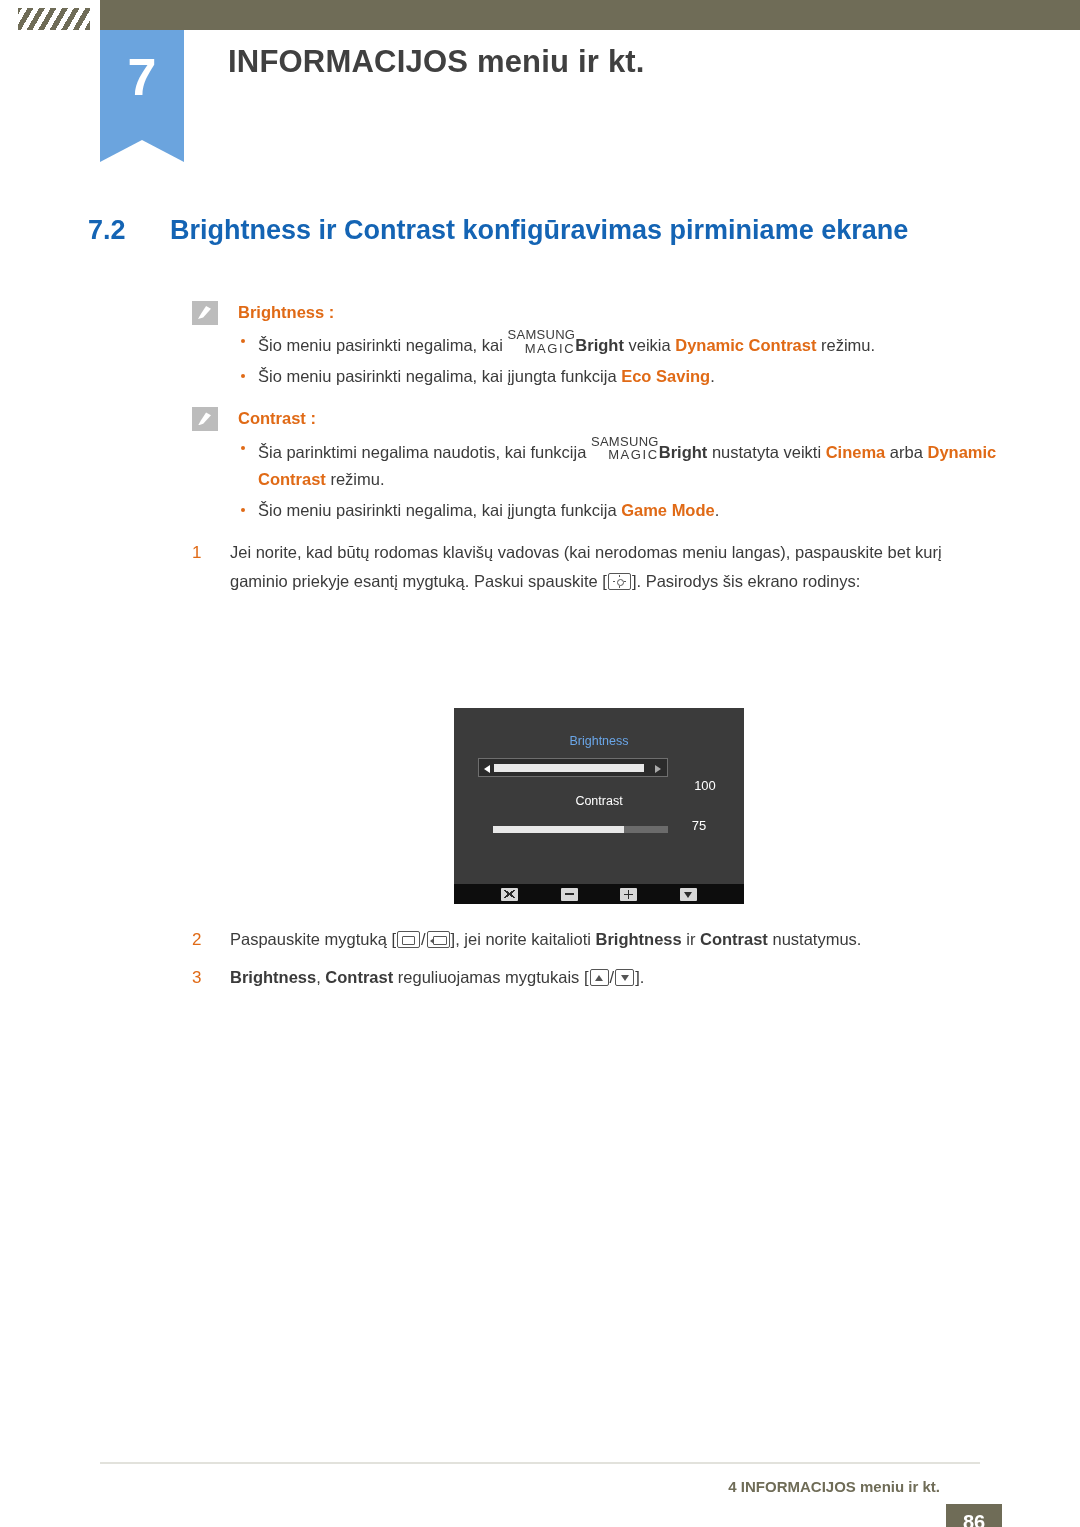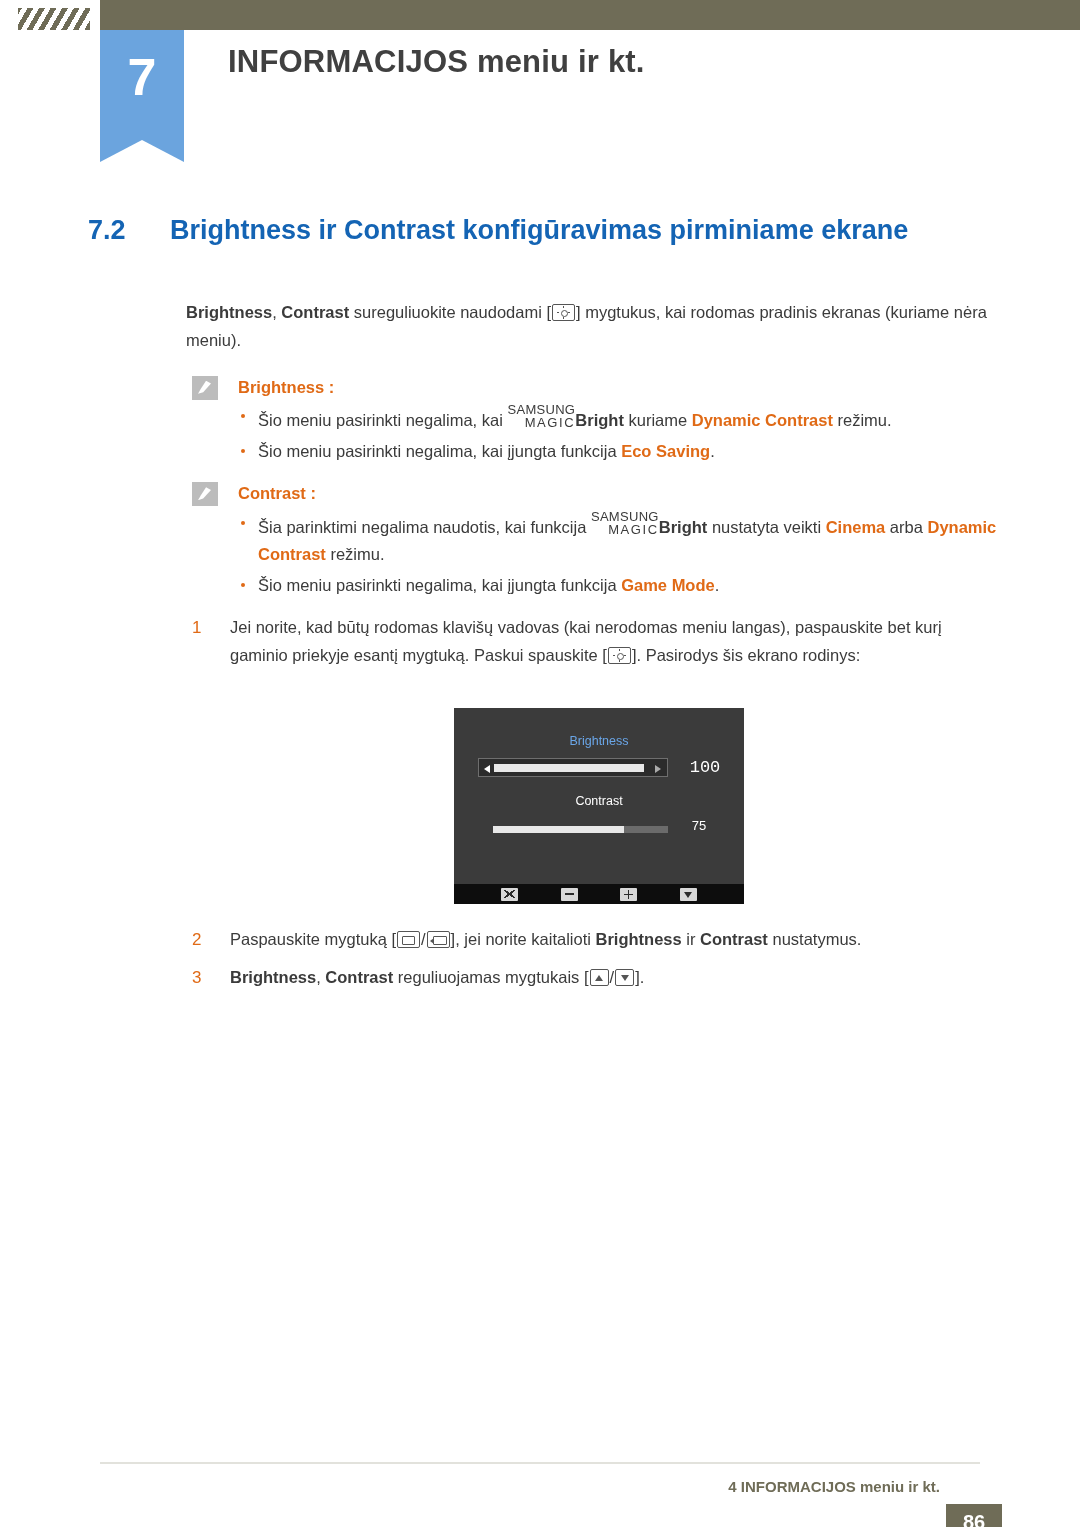--- a/index.html
+++ b/index.html
@@ -327,25 +327,24 @@
     position: absolute;
     left: 176px; top: 6px;
     width: 0; height: 0;
     border-top: 4px solid transparent;
     border-bottom: 4px solid transparent;
     border-left: 6px solid #aaaaaa;
   }
   .osd-val-bright {
     position: absolute;
     left: 206px;
-    top: 0;
+    top: 20px;
     width: 42px;
     text-align: center;
-    font-size: 17px;
-    font-family: Liberation Mono, monospace;
+    font-size: 13px;
   }
   .osd-label-contrast {
     position: absolute;
     top: 86px;
     left: 0;
     width: 290px;
     text-align: center;
     color: #ffffff;
     font-size: 12.5px;
   }
@@ -478,32 +477,29 @@
 <div class="chapter-badge">7</div>
 <div class="chapter-title">INFORMACIJOS meniu ir kt.</div>
 
 <div class="section-row">
   <span class="section-num">7.2</span>
   <span class="section-title">Brightness ir Contrast konfigūravimas pirminiame ekrane</span>
 </div>
 
 <div class="body">
 
-  <p class="intro">
-    <span class="b-strong">Brightness</span><span>, </span><span class="b-strong">Contrast</span><span> sureguliuokite naudodami [</span><span class="key key-bright"></span><span>] mygtukus, kai rodomas pradinis ekranas (kuriame nėra meniu).</span>
-  </p>
 
   <div class="note">
     <span class="note-icon"></span>
     <span class="note-title">Brightness</span>
     <span class="note-title">:</span>
   </div>
   <ul class="bullets">
     <li>
-      <span>Šio meniu pasirinkti negalima, kai </span><span class="magic"><span>SAMSUNG</span><br><span class="m2">MAGIC</span></span><span class="b-strong">Bright</span><span> kuriame </span><span class="orange">Dynamic Contrast</span><span> režimu.</span>
+      <span>Šio meniu pasirinkti negalima, kai </span><span class="magic"><span>SAMSUNG</span><br><span class="m2">MAGIC</span></span><span class="b-strong">Bright</span><span> veikia </span><span class="orange">Dynamic Contrast</span><span> režimu.</span>
     </li>
     <li>
       <span>Šio meniu pasirinkti negalima, kai įjungta funkcija </span><span class="orange">Eco Saving</span><span>.</span>
     </li>
   </ul>
 
   <div class="note">
     <span class="note-icon"></span>
     <span class="note-title">Contrast</span>
     <span class="note-title">:</span>

